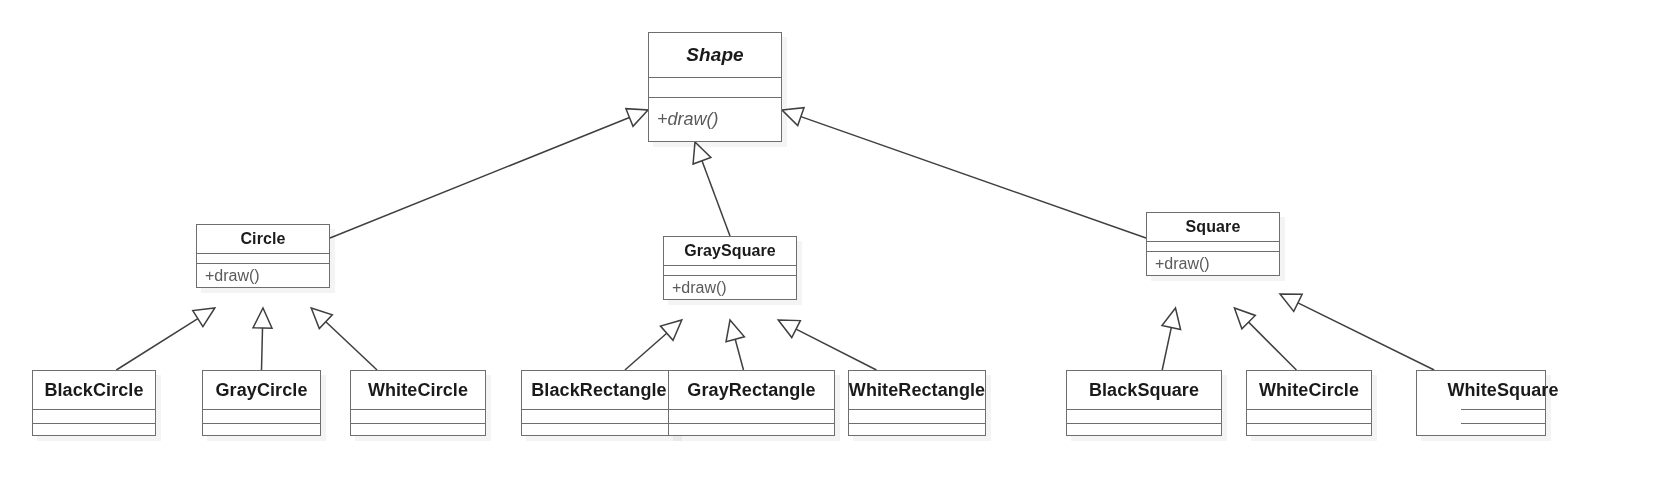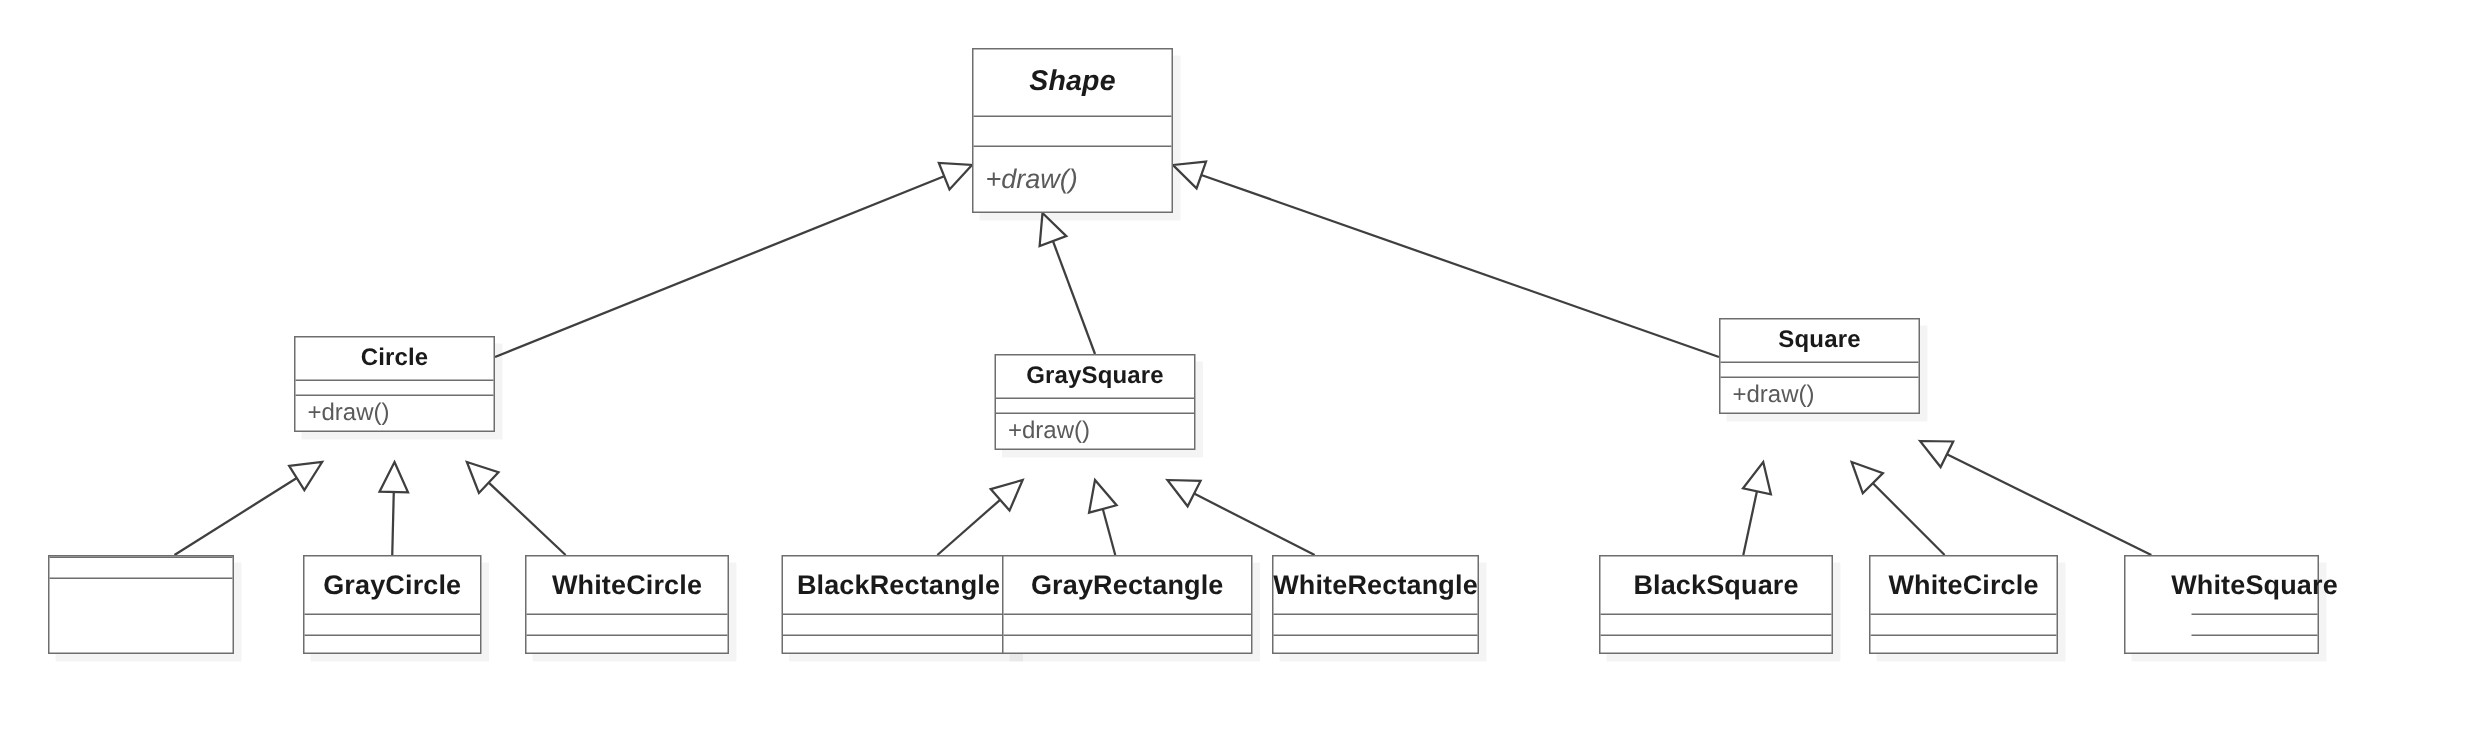--- a/index.html
+++ b/index.html
@@ -166,20 +166,21 @@
   </div>
 
   <div class="uml-class lvl1" id="box-square" style="left:1146px; top:212px;">
     <div class="uml-name">Square</div>
     <div class="uml-attrs"></div>
     <div class="uml-ops">+draw()</div>
   </div>
 
   <div id="leaf-layer">
       <div class="uml-class lvl2" style="left: 32px; top: 370px; width: 124px;">
+        <div class="uml-name">BlackCircle</div>
         <div class="uml-attrs"></div>
         <div class="uml-ops"></div>
       </div>
       <div class="uml-class lvl2" style="left: 202px; top: 370px; width: 119px;">
         <div class="uml-name">GrayCircle</div>
         <div class="uml-attrs"></div>
         <div class="uml-ops"></div>
       </div>
       <div class="uml-class lvl2" style="left: 350px; top: 370px; width: 136px;">
         <div class="uml-name">WhiteCircle</div>

